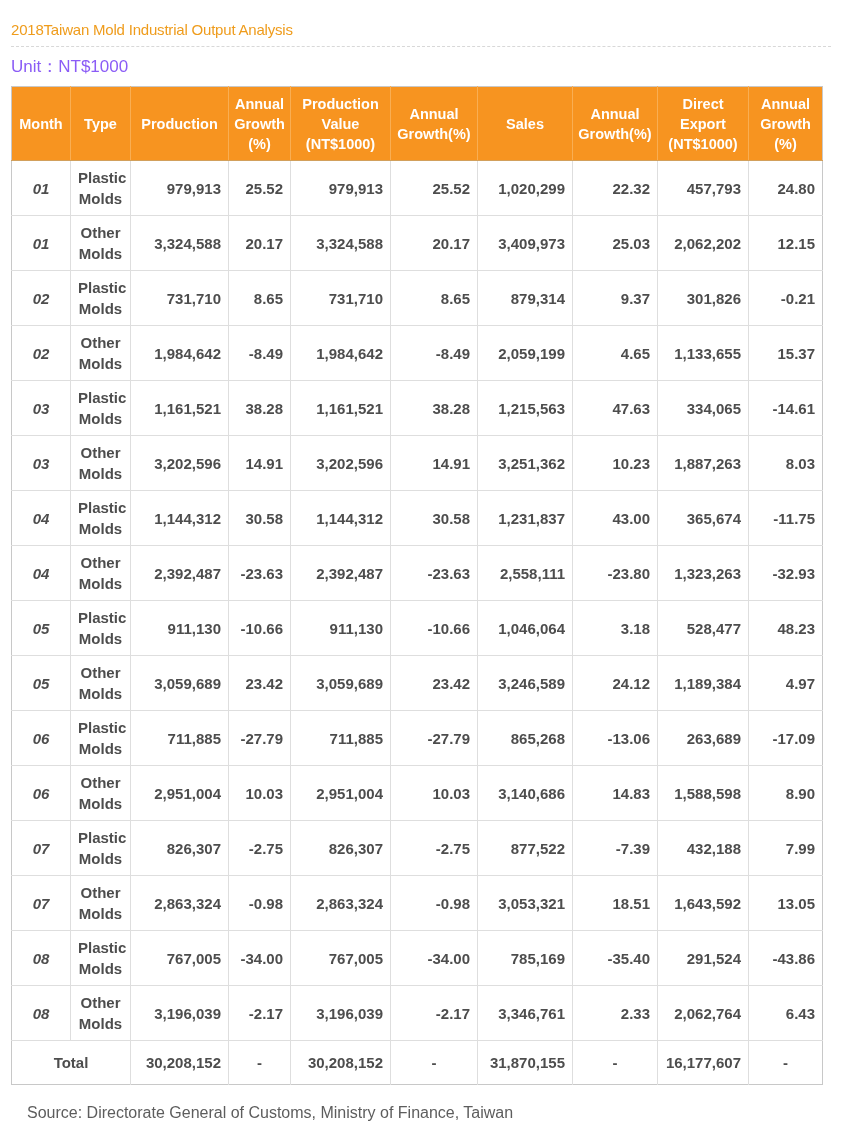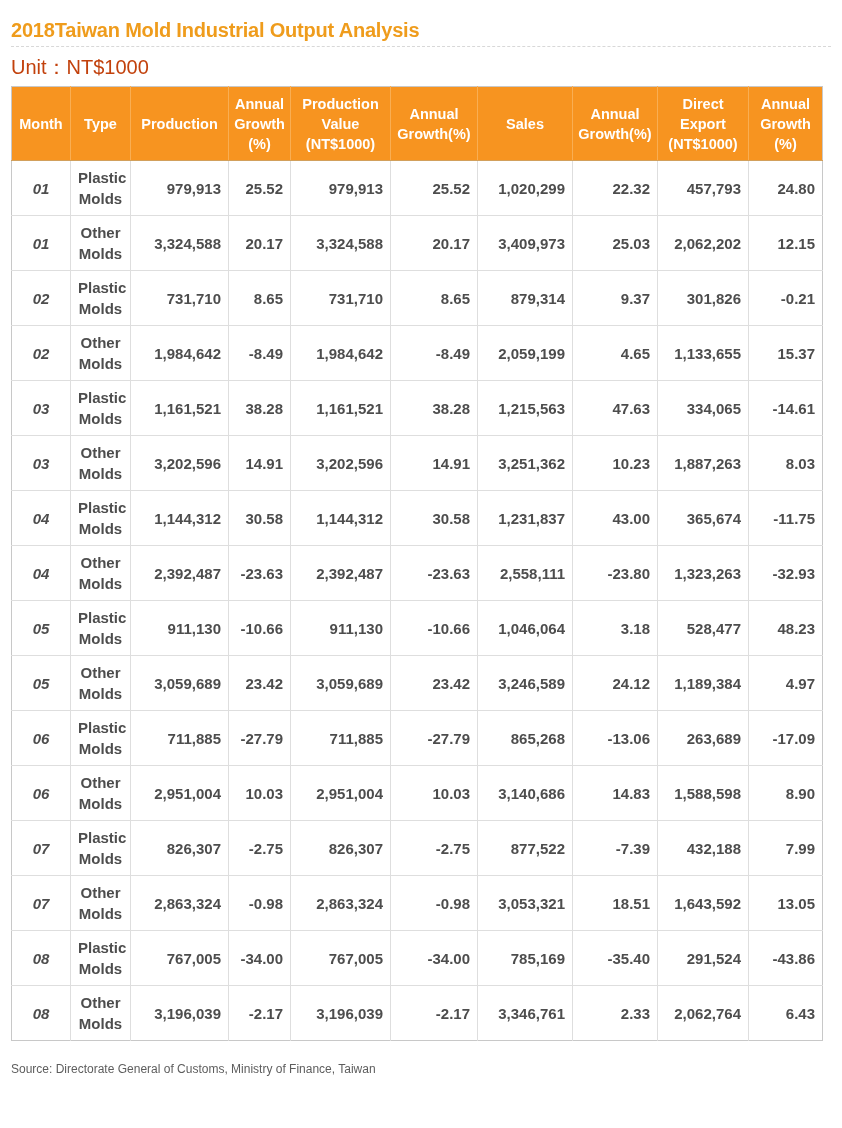--- a/index.html
+++ b/index.html
@@ -15,37 +15,37 @@
     overflow: hidden;
   }
   .page {
     position: relative;
     width: 842px;
     height: 1128px;
     box-sizing: border-box;
     padding: 0 11px;
   }
   .title {
-    font-size: 20px;
-    font-weight: bold;
+    font-size: 15px;
+    font-weight: normal;
     color: #ef9c1c;
     letter-spacing: -0.2px;
     padding-top: 17px;
     line-height: 26px;
     white-space: nowrap;
   }
   .title-rule {
     border-top: 1px dashed #d8d8d8;
     margin-top: 3px;
     margin-bottom: 0;
     height: 0;
   }
   .unit {
-    font-size: 20px;
-    color: #c2410c;
+    font-size: 17px;
+    color: #8b5cf6;
     padding-top: 11px;
     padding-bottom: 10px;
     line-height: 18px;
   }
   table.data {
     border-collapse: collapse;
     width: 811px;
     table-layout: fixed;
     border: 1px solid #c8c8c8;
   }
@@ -106,24 +106,25 @@
     text-align: center;
     font-weight: bold;
     font-size: 15px;
   }
   td.c-dash {
     text-align: center;
     color: #808080;
     font-weight: normal;
   }
   .source {
-    font-size: 12px;
+    font-size: 16px;
     color: #5d5d5d;
     padding-top: 19px;
     line-height: 18px;
+    margin-left: 16px;
   }
   
   col.w-month { width: 59px; }
   col.w-type { width: 60px; }
   col.w-prod { width: 98px; }
   col.w-ag1 { width: 62px; }
   col.w-pv { width: 100px; }
   col.w-ag2 { width: 87px; }
   col.w-sales { width: 95px; }
   col.w-ag3 { width: 85px; }
@@ -430,17 +431,28 @@
           </td>
           <td class="c-num">3,196,039</td>
           <td class="c-num">-2.17</td>
           <td class="c-num">3,196,039</td>
           <td class="c-num">-2.17</td>
           <td class="c-num">3,346,761</td>
           <td class="c-num">2.33</td>
           <td class="c-num">2,062,764</td>
           <td class="c-num">6.43</td>
         </tr>
+        <tr class="total-row">
+          <td class="c-total-label" colspan="2">Total</td>
+          <td class="c-num">30,208,152</td>
+          <td class="c-num c-dash">-</td>
+          <td class="c-num">30,208,152</td>
+          <td class="c-num c-dash">-</td>
+          <td class="c-num">31,870,155</td>
+          <td class="c-num c-dash">-</td>
+          <td class="c-num">16,177,607</td>
+          <td class="c-num c-dash">-</td>
+        </tr>
       </tbody>
   </table>
 
   <div class="source">Source: Directorate General of Customs, Ministry of Finance, Taiwan</div>
 </div>
 
 </body></html>

